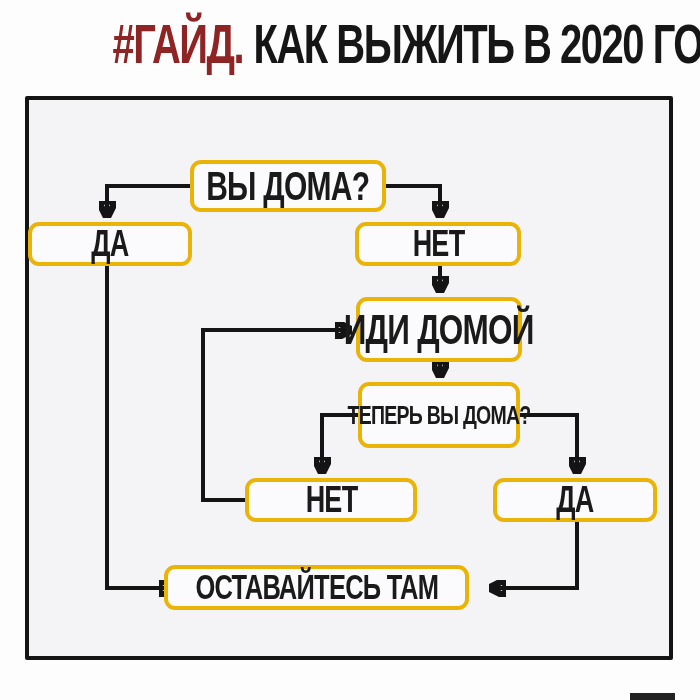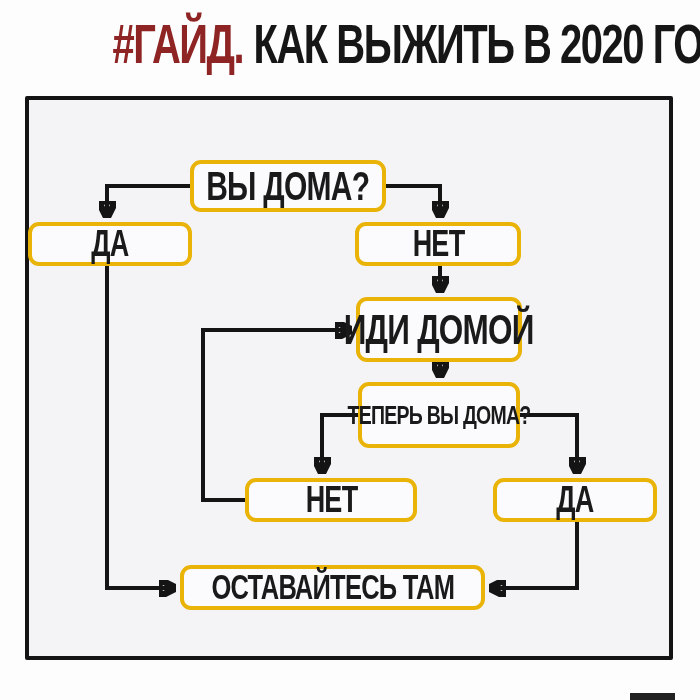--- a/index.html
+++ b/index.html
@@ -133,19 +133,19 @@
   </div>
 
   <div class="node" style="left:245px; top:478px; width:172px; height:44px;">
     <span class="nlabel" style="font-size:36px;">НЕТ</span>
   </div>
 
   <div class="node" style="left:493px; top:478px; width:164px; height:44px;">
     <span class="nlabel" style="font-size:36px;">ДА</span>
   </div>
 
-  <div class="node" style="left:180px; top:565px; width:305px; height:45px;">
+  <div class="node" style="left:164px; top:565px; width:305px; height:45px;">
     <span class="nlabel" style="font-size:34px;">ОСТАВАЙТЕСЬ ТАМ</span>
   </div>
 
   <div class="wm"></div>
 
 </div>
 
 </body></html>

